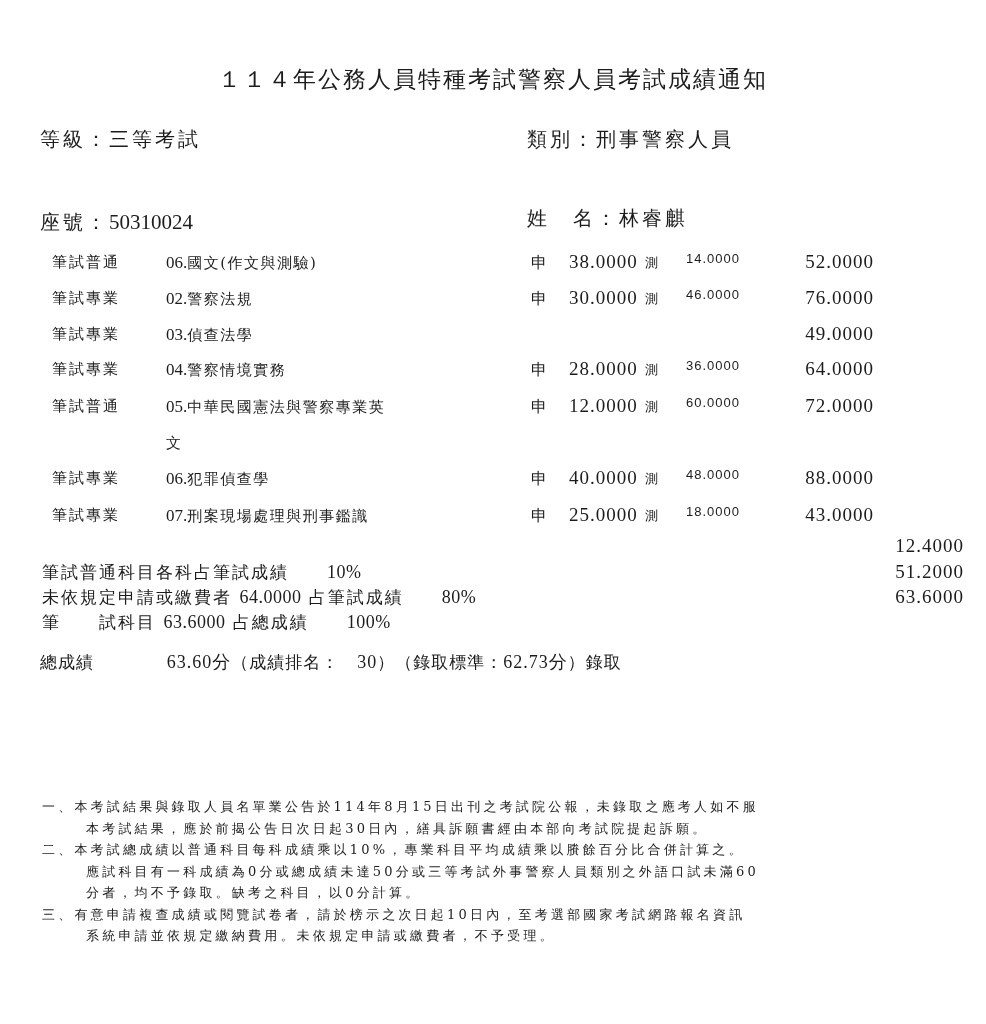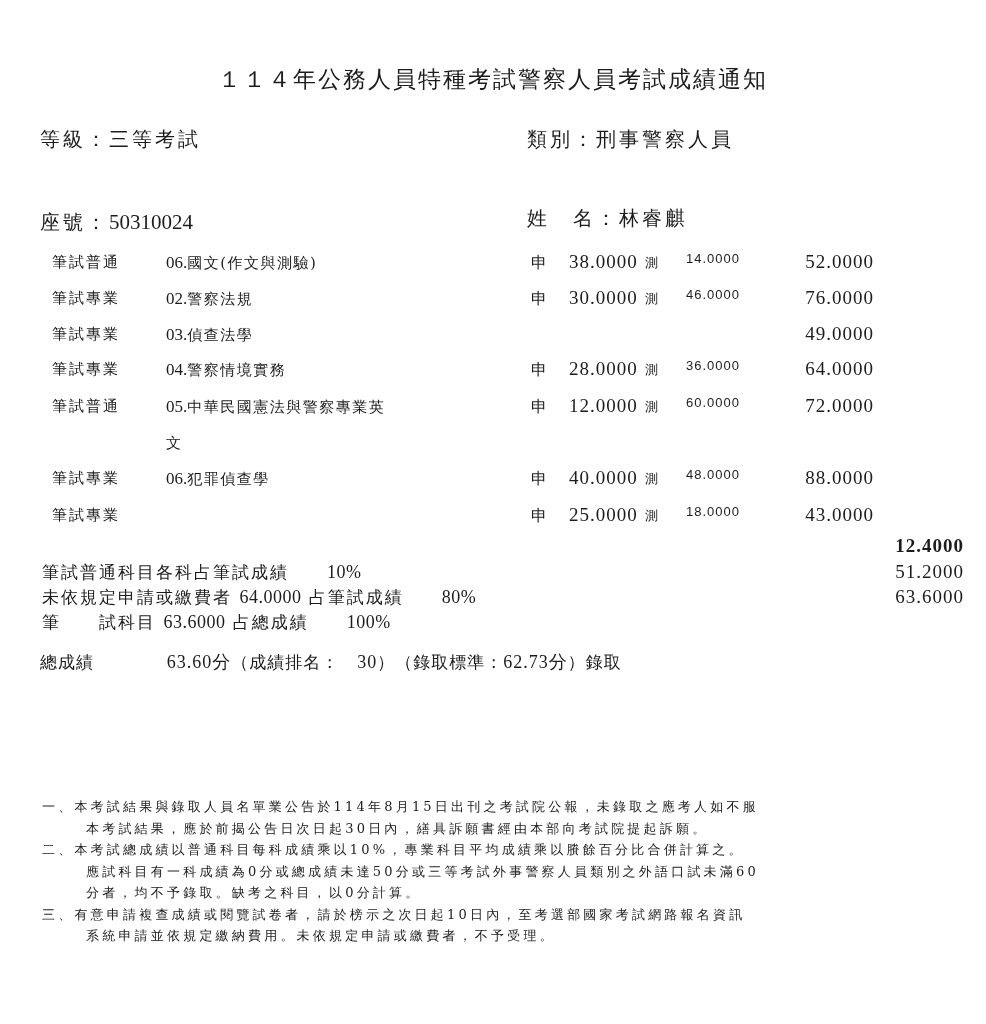--- a/index.html
+++ b/index.html
@@ -103,31 +103,32 @@
   <span class="type">筆試專業</span>
   <span class="subj"><span class="no">06.</span><span>犯罪偵查學</span></span>
   <span class="shen">申</span>
   <span class="essay">40.0000</span>
   <span class="ce">測</span>
   <span class="test">48.0000</span>
   <span class="total">88.0000</span>
 </div>
 <div class="row" style="top:506px;">
   <span class="type">筆試專業</span>
+  <span class="subj"><span class="no">07.</span><span>刑案現場處理與刑事鑑識</span></span>
   <span class="shen">申</span>
   <span class="essay">25.0000</span>
   <span class="ce">測</span>
   <span class="test">18.0000</span>
   <span class="total">43.0000</span>
 </div>
 
 <div class="sum" style="top:537px;">
   <span>筆試普通科目各科占筆試成績</span>　　<span class="n">10%</span>
 </div>
-<div class="sumval" style="top:535px;font-weight:bold;">12.4000</div>
+<div class="sumval" style="top:535px;">12.4000</div>
 
 <div class="sum" style="top:562px;">
   <span>未依規定申請或繳費者</span> <span class="n">64.0000</span> <span>占筆試成績</span>　　<span class="n">80%</span>
 </div>
 <div class="sumval" style="top:561px;margin-left:36px;">51.2000</div>
 
 <div class="sum" style="top:587px;">
   <span>筆　　試科目</span> <span class="n">63.6000</span> <span>占總成績</span>　　<span class="n">100%</span>
 </div>
 <div class="sumval" style="top:586px;">63.6000</div>

